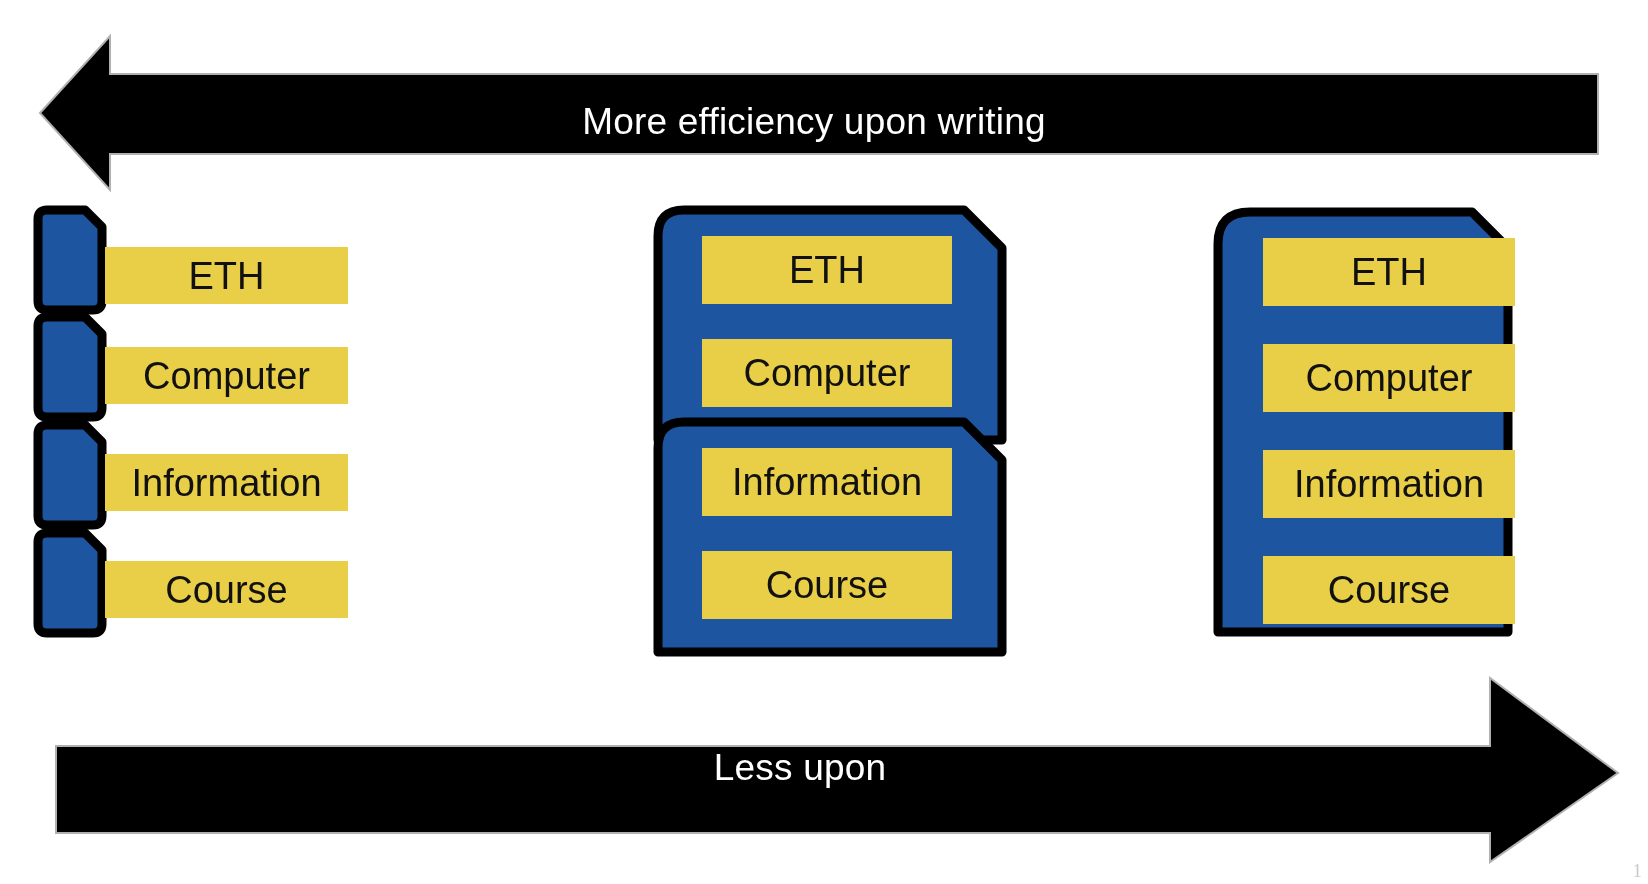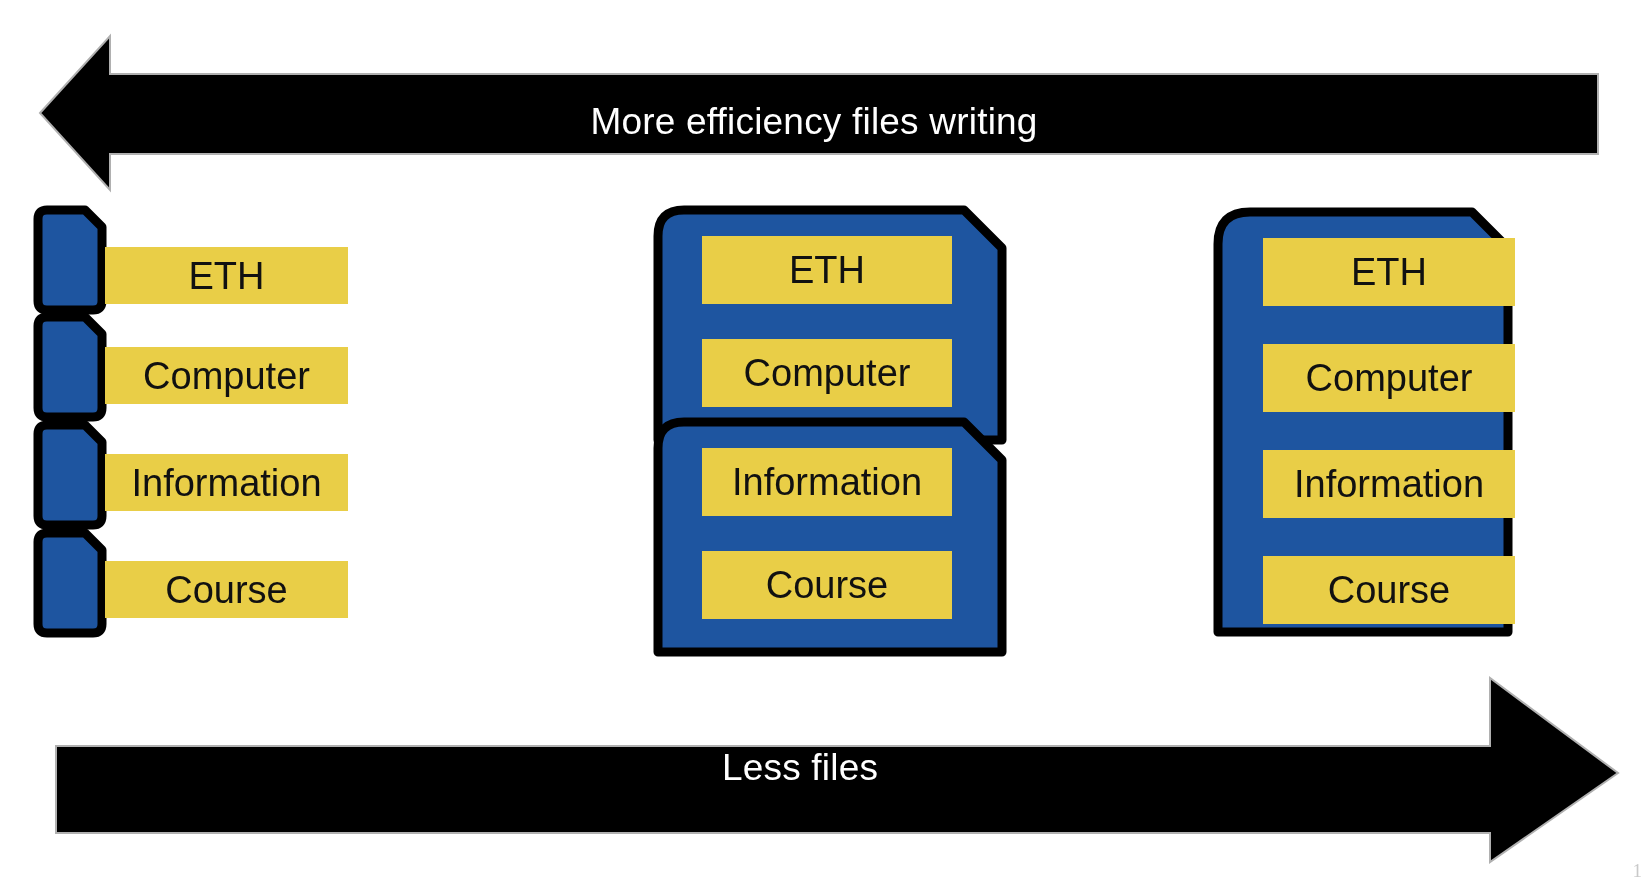--- a/index.html
+++ b/index.html
@@ -116,21 +116,21 @@
 </style>
 </head>
 <body>
 
 <div id="slide">
 
   <div class="arrow-wrap" id="arrow-top">
     <svg class="arrow-svg" width="1572" height="166" viewBox="0 0 1572 166">
       <polygon points="12,83 82,6 82,44 1570,44 1570,124 82,124 82,160" fill="#000000" stroke="#b0b0b0" stroke-width="2"></polygon>
     </svg>
-    <div class="arrow-label">More efficiency files writing</div>
+    <div class="arrow-label">More efficiency upon writing</div>
   </div>
 
   <div>
 
     <div class="col1-row">
       <svg class="file-icon-small" style="left:30px; top:205px;" width="78" height="110" viewBox="0 0 78 110">
         <path d="M8 14 Q8 5 17 5 L55 5 L72 22 L72 96 Q72 105 63 105 L17 105 Q8 105 8 96 Z" fill="#1E55A0" stroke="#000000" stroke-width="9" stroke-linejoin="round"></path>
       </svg>
       <div class="col1-bar" style="left:105px; top:247px; width:243px; height:57px;">ETH</div>
     </div>
@@ -188,18 +188,18 @@
       <div class="file-row" style="left:111px; top:152px; width:252px; height:68px;">Computer</div>
       <div class="file-row" style="left:111px; top:258px; width:252px; height:68px;">Information</div>
       <div class="file-row" style="left:111px; top:364px; width:252px; height:68px;">Course</div>
     </div>
   </div>
 
   <div class="arrow-wrap" id="arrow-bottom">
     <svg class="arrow-svg" width="1578" height="196" viewBox="0 0 1578 196">
       <polygon points="6,74 1440,74 1440,6 1568,101 1440,190 1440,161 6,161" fill="#000000" stroke="#b0b0b0" stroke-width="2"></polygon>
     </svg>
-    <div class="arrow-label">Less files</div>
+    <div class="arrow-label">Less upon</div>
   </div>
 
   <div class="page-number">1</div>
 
 </div>
 
 </body></html>

